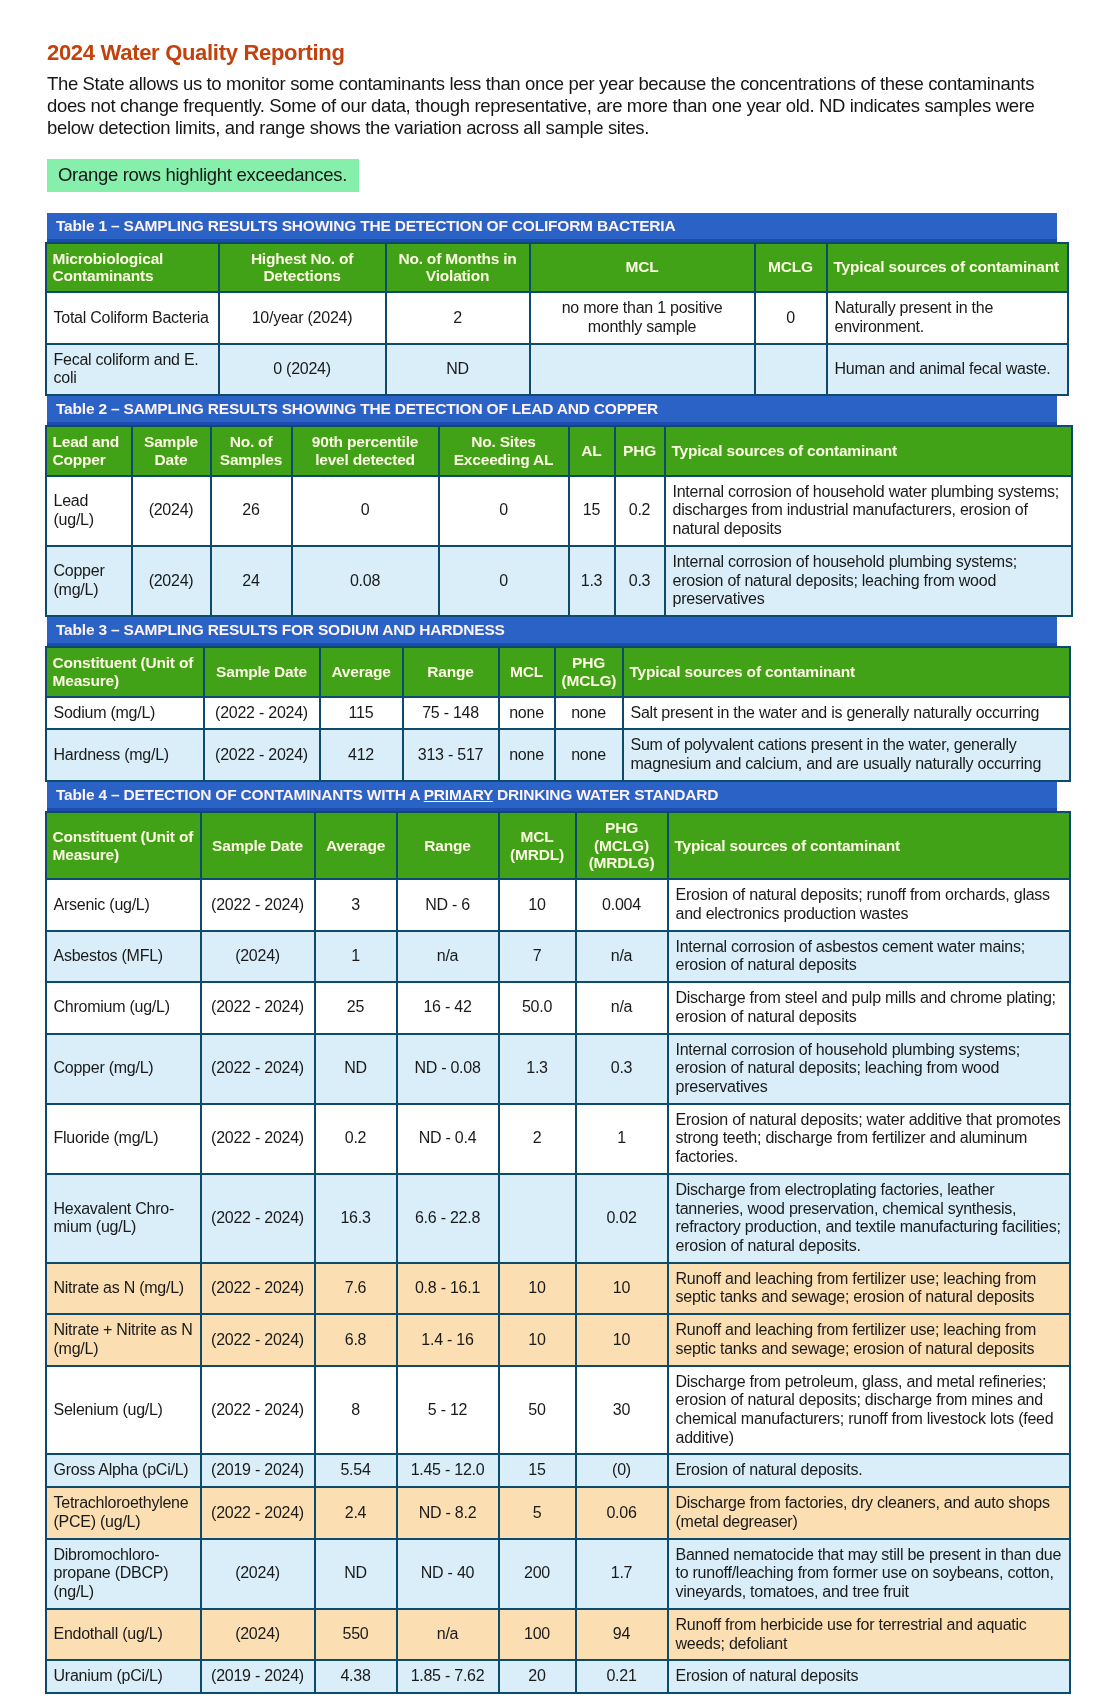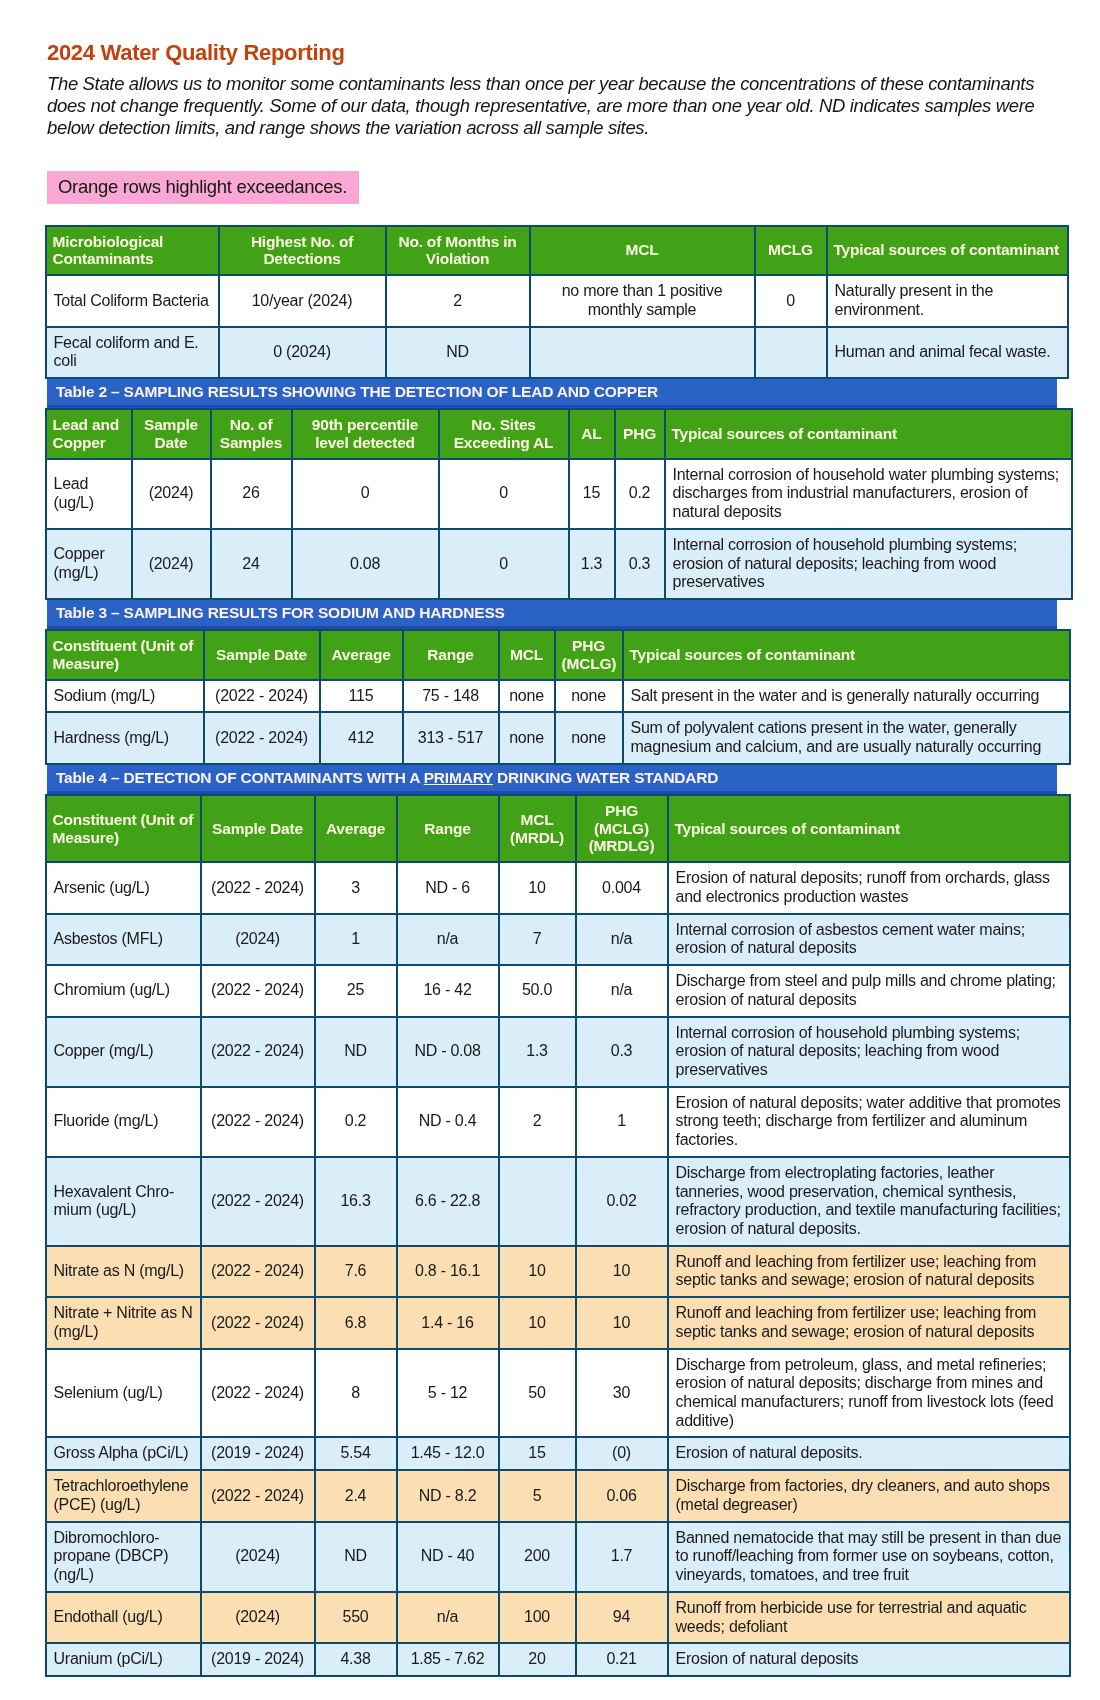--- a/index.html
+++ b/index.html
@@ -14,30 +14,29 @@
   .page { padding: 40px 43px 30px 47px; }
 
   .doc-title {
     margin: 0 0 7px 0;
     font-size: 22px;
     font-weight: bold;
     color: #c2410c;
     letter-spacing: -0.3px;
   }
   .intro {
-    margin: 0 0 31px 0;
+    margin: 0 0 19px 0;
     font-size: 18.5px;
     line-height: 1.2;
     letter-spacing: -0.35px;
     color: #161616;
-    font-style: italic;
   }
   .note {
     display: inline-block;
-    background: #f9a8d4;
+    background: #86efac;
     padding: 5px 12px 6px 11px;
     margin: 0 0 21px 0;
     font-size: 18.5px;
     letter-spacing: -0.3px;
     color: #161616;
   }
 
   .table-block { width: 1010px; }
   .tbar {
     background: #2b62c5;
@@ -89,20 +88,21 @@
 
 <div class="page">
 
   <h1 class="doc-title">2024 Water Quality Reporting</h1>
 
   <p class="intro">The State allows us to monitor some contaminants less than once per year because the concentrations of these contaminants does not change frequently. Some of our data, though representative, are more than one year old. ND indicates samples were below detection limits, and range shows the variation across all sample sites.</p>
 
   <div class="note">Orange rows highlight exceedances.</div>
 
   <section class="table-block">
+    <div class="tbar">Table 1 – SAMPLING RESULTS SHOWING THE DETECTION OF COLIFORM BACTERIA</div>
     <table class="wq">
       <colgroup>
         <col style="width:171px">
           <col style="width:165px">
           <col style="width:142px">
         <col style="width:223px">
           <col style="width:70px">
           <col style="width:239px">
       </colgroup>
       <thead>

